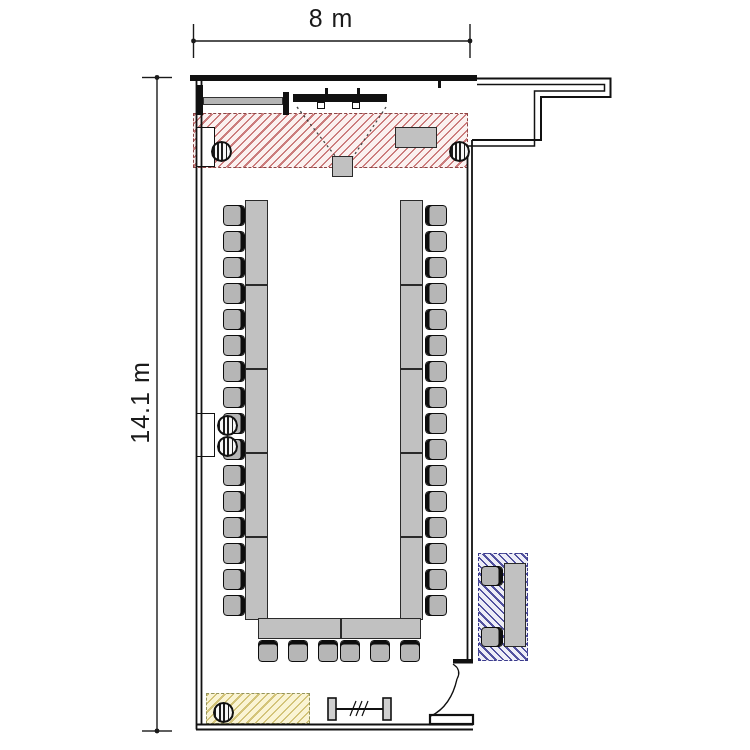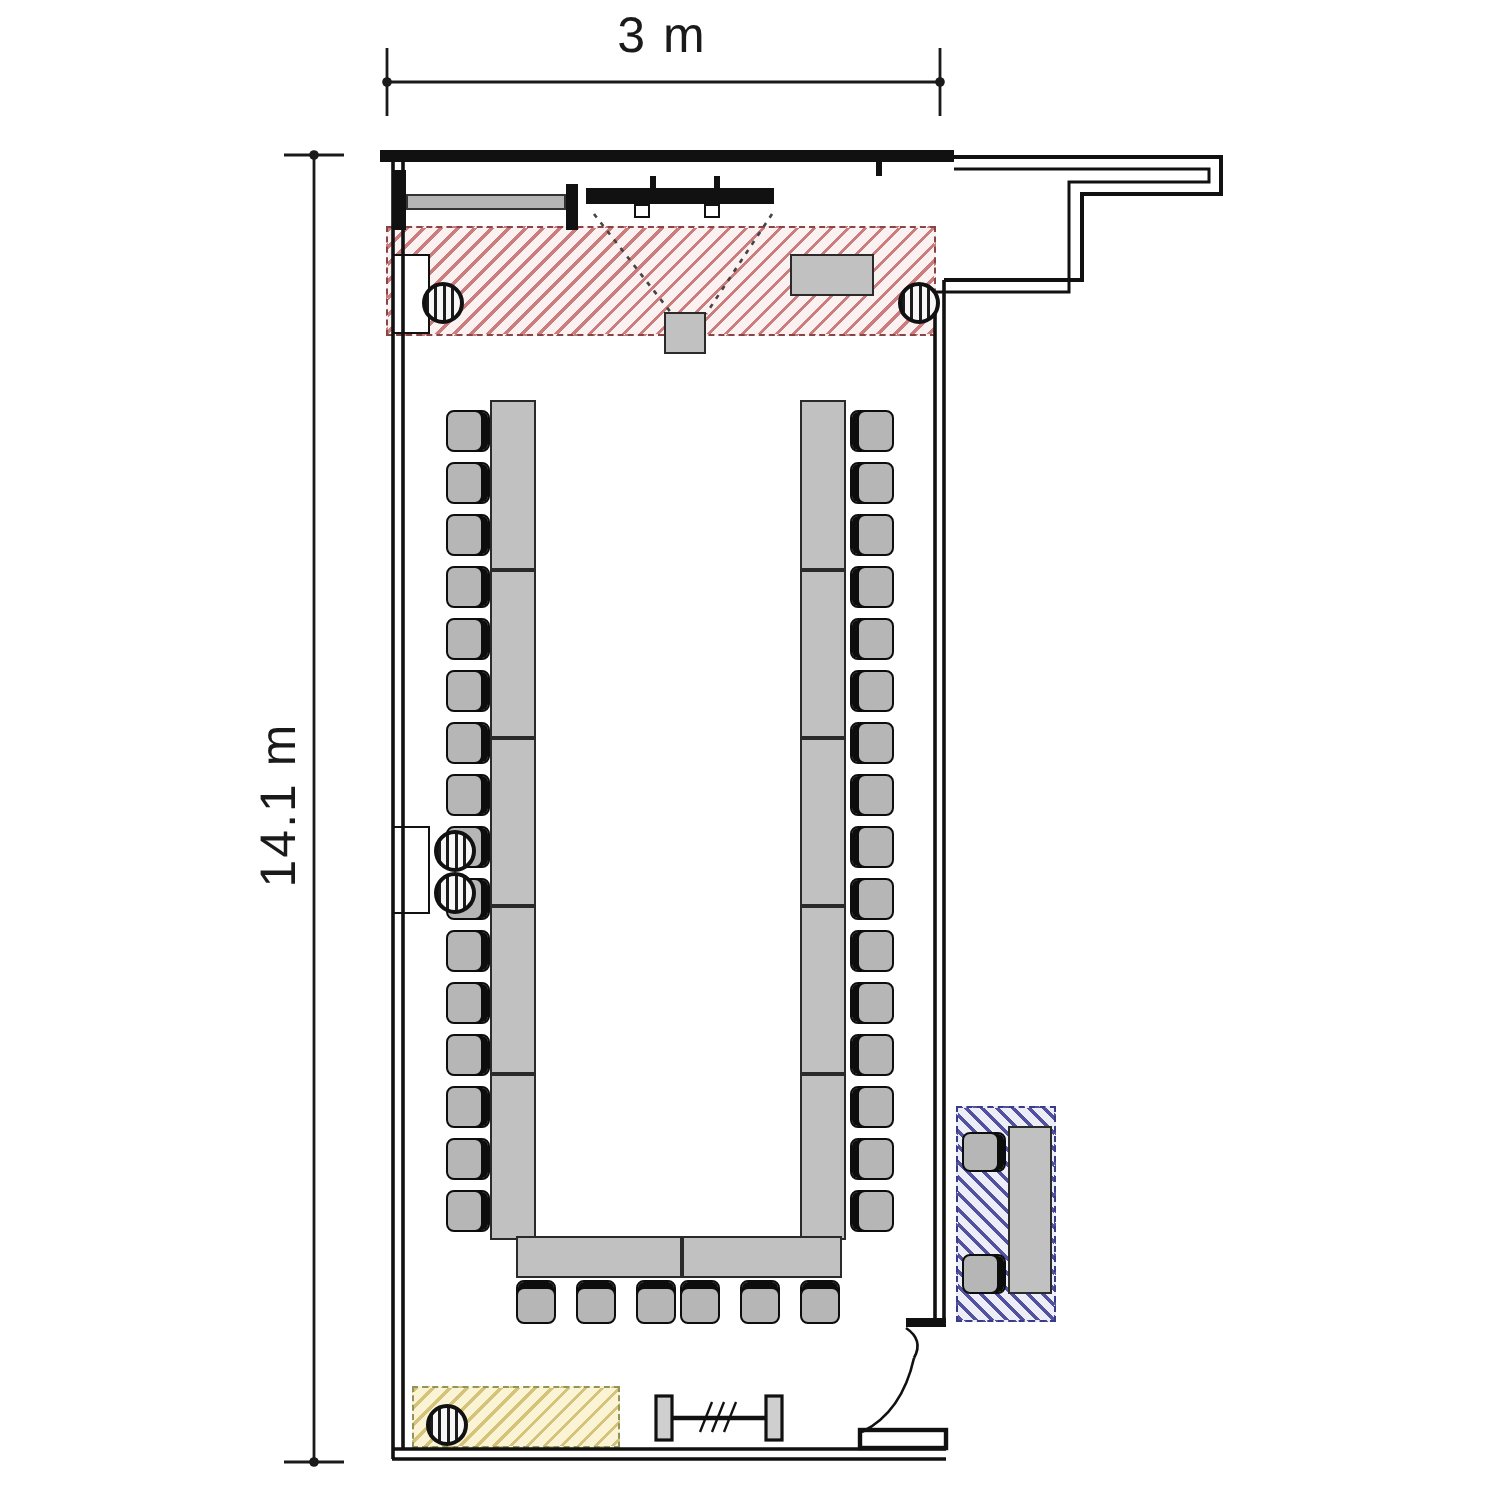--- a/index.html
+++ b/index.html
@@ -41,21 +41,21 @@
     background:repeating-linear-gradient(90deg,#1c1c1c 0 1.5px,#f7f7f7 1.5px 4.2px);
   }
   .board-bar{position:absolute;z-index:5;box-sizing:border-box;}
   svg.lines{position:absolute;left:0;top:0;z-index:3;}
 </style>
 </head>
 <body>
 
 <div id="canvas">
 
-  <div class="dim-label" style="left:288px;top:4px;width:86px;">3 m</div>
+  <div class="dim-label" style="left:288px;top:4px;width:86px;">8 m</div>
   <div class="dim-label" style="left:90px;top:388px;width:100px;transform:rotate(-90deg);">14.1 m</div>
 
   <div class="zone stage" style="left:193px;top:113px;width:275px;height:55px;"></div>
   <div class="zone storage" style="left:206px;top:693px;width:104px;height:31px;"></div>
   <div class="zone lounge" style="left:478px;top:553px;width:50px;height:108px;"></div>
 
   <div class="pilaster" style="left:196px;top:127px;width:19px;height:40px;"></div>
   <div class="pilaster" style="left:196px;top:413px;width:19px;height:44px;"></div>
 
   <svg class="lines" width="750" height="750" viewBox="0 0 750 750">

